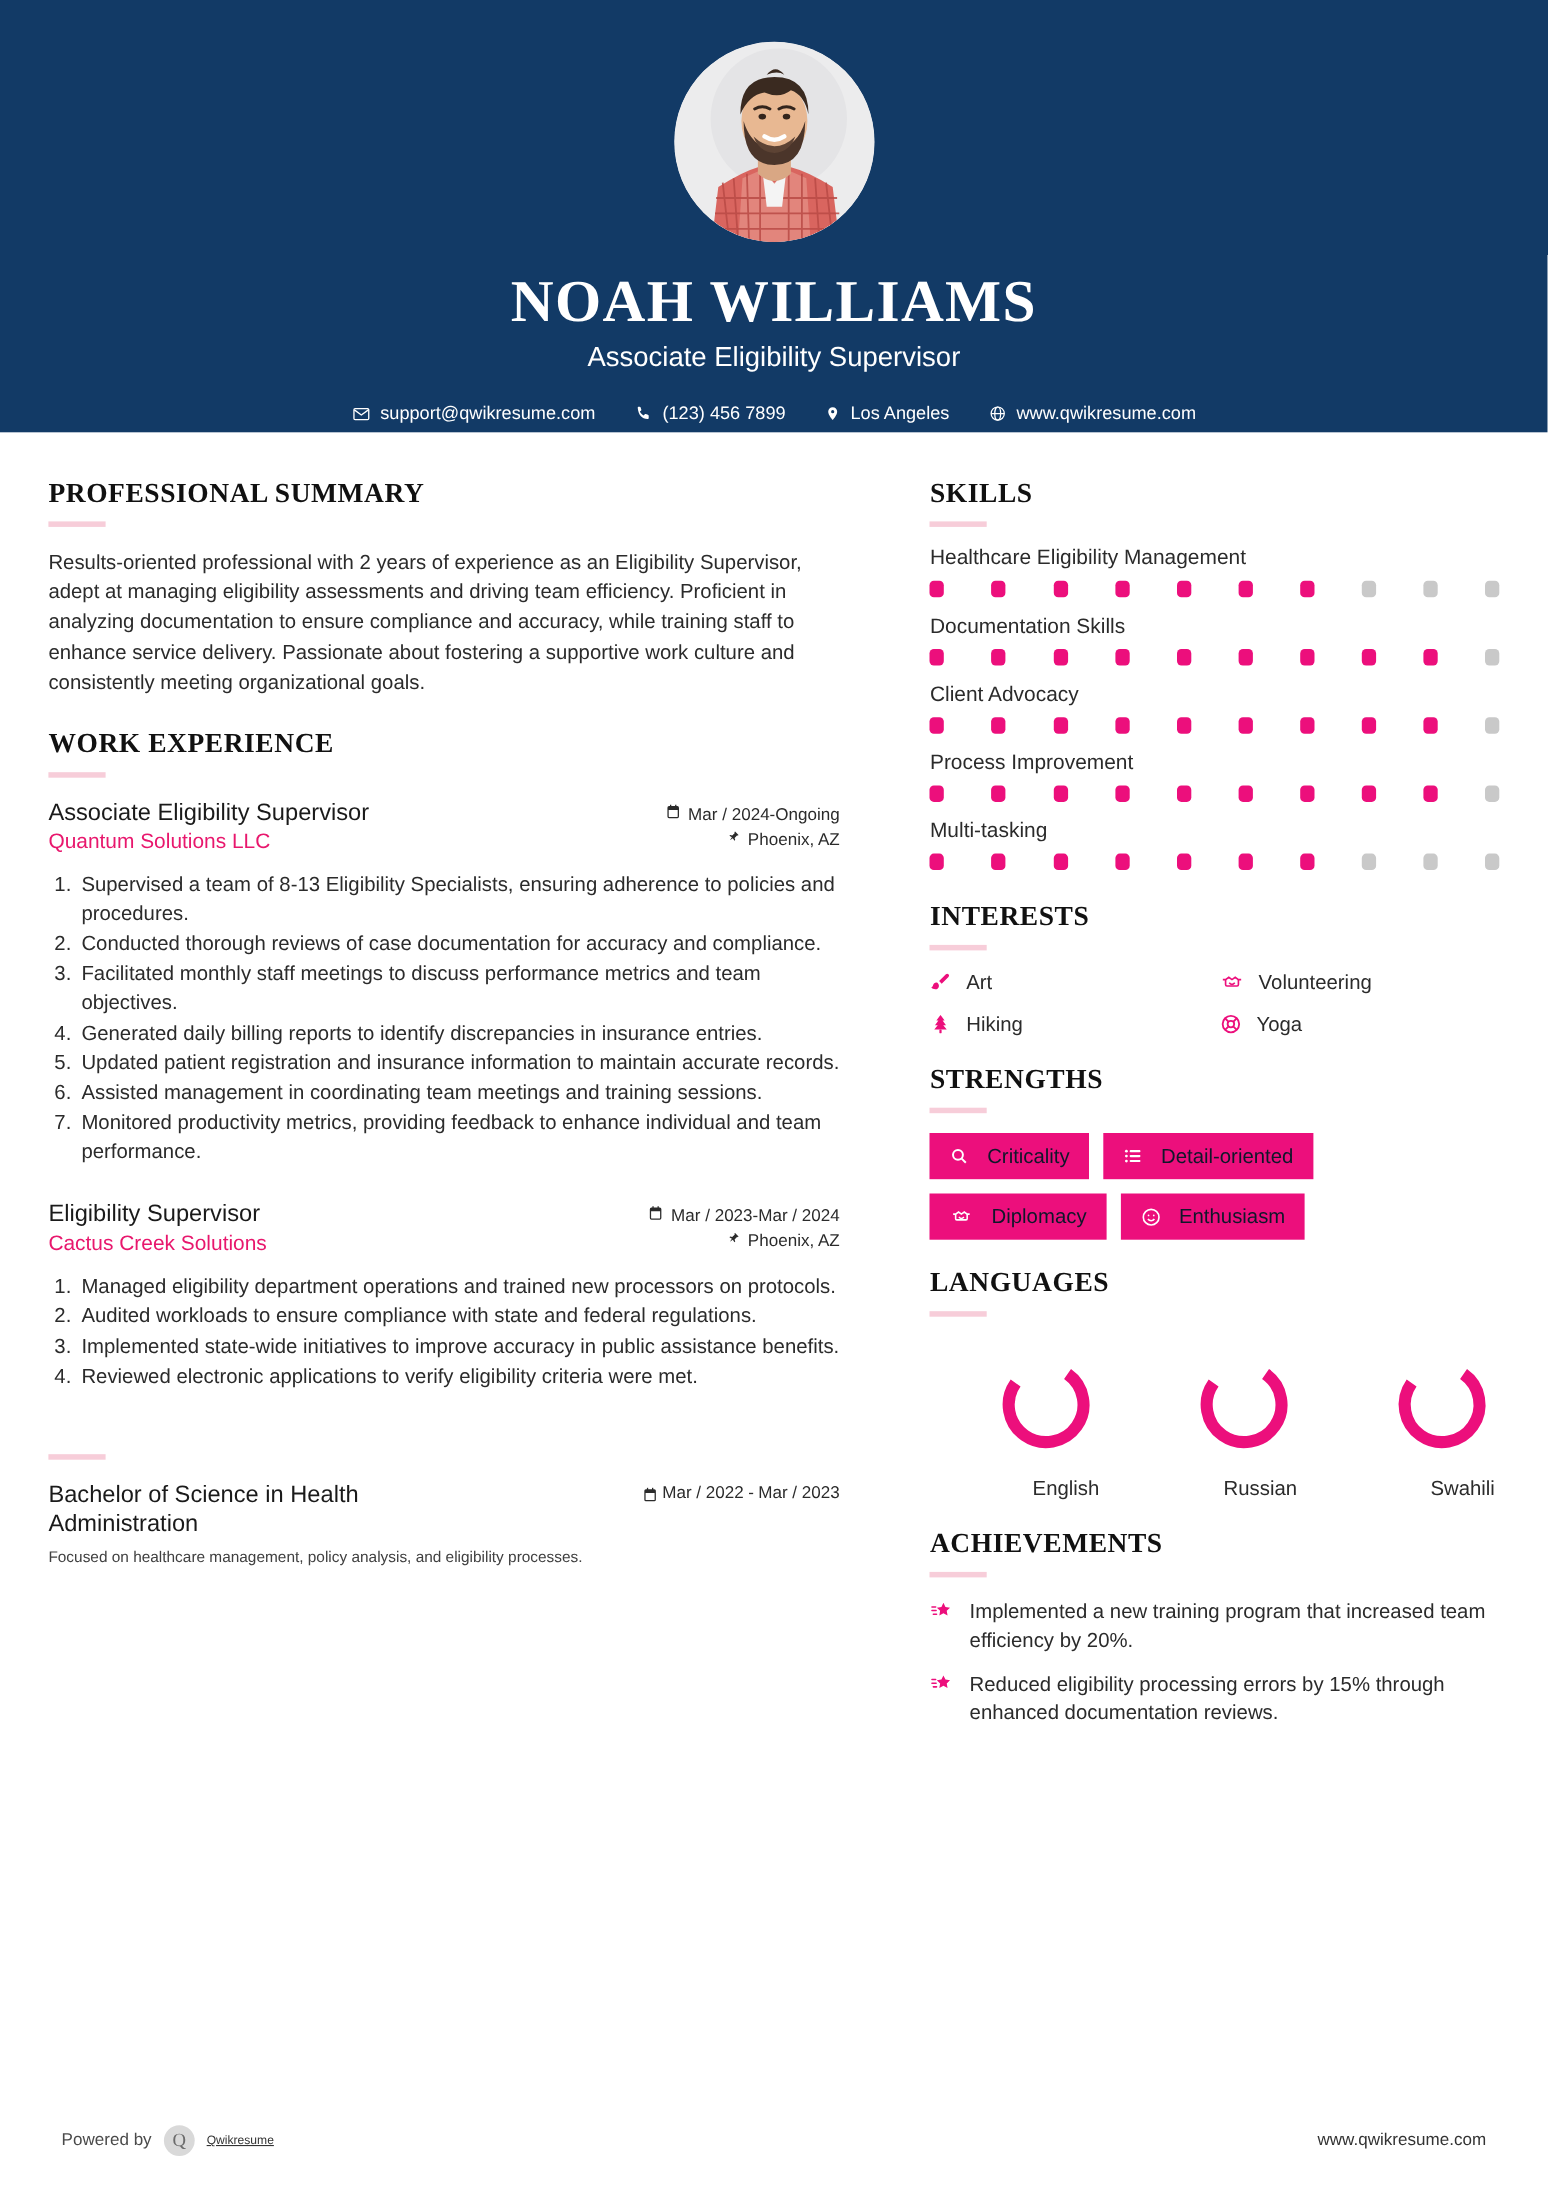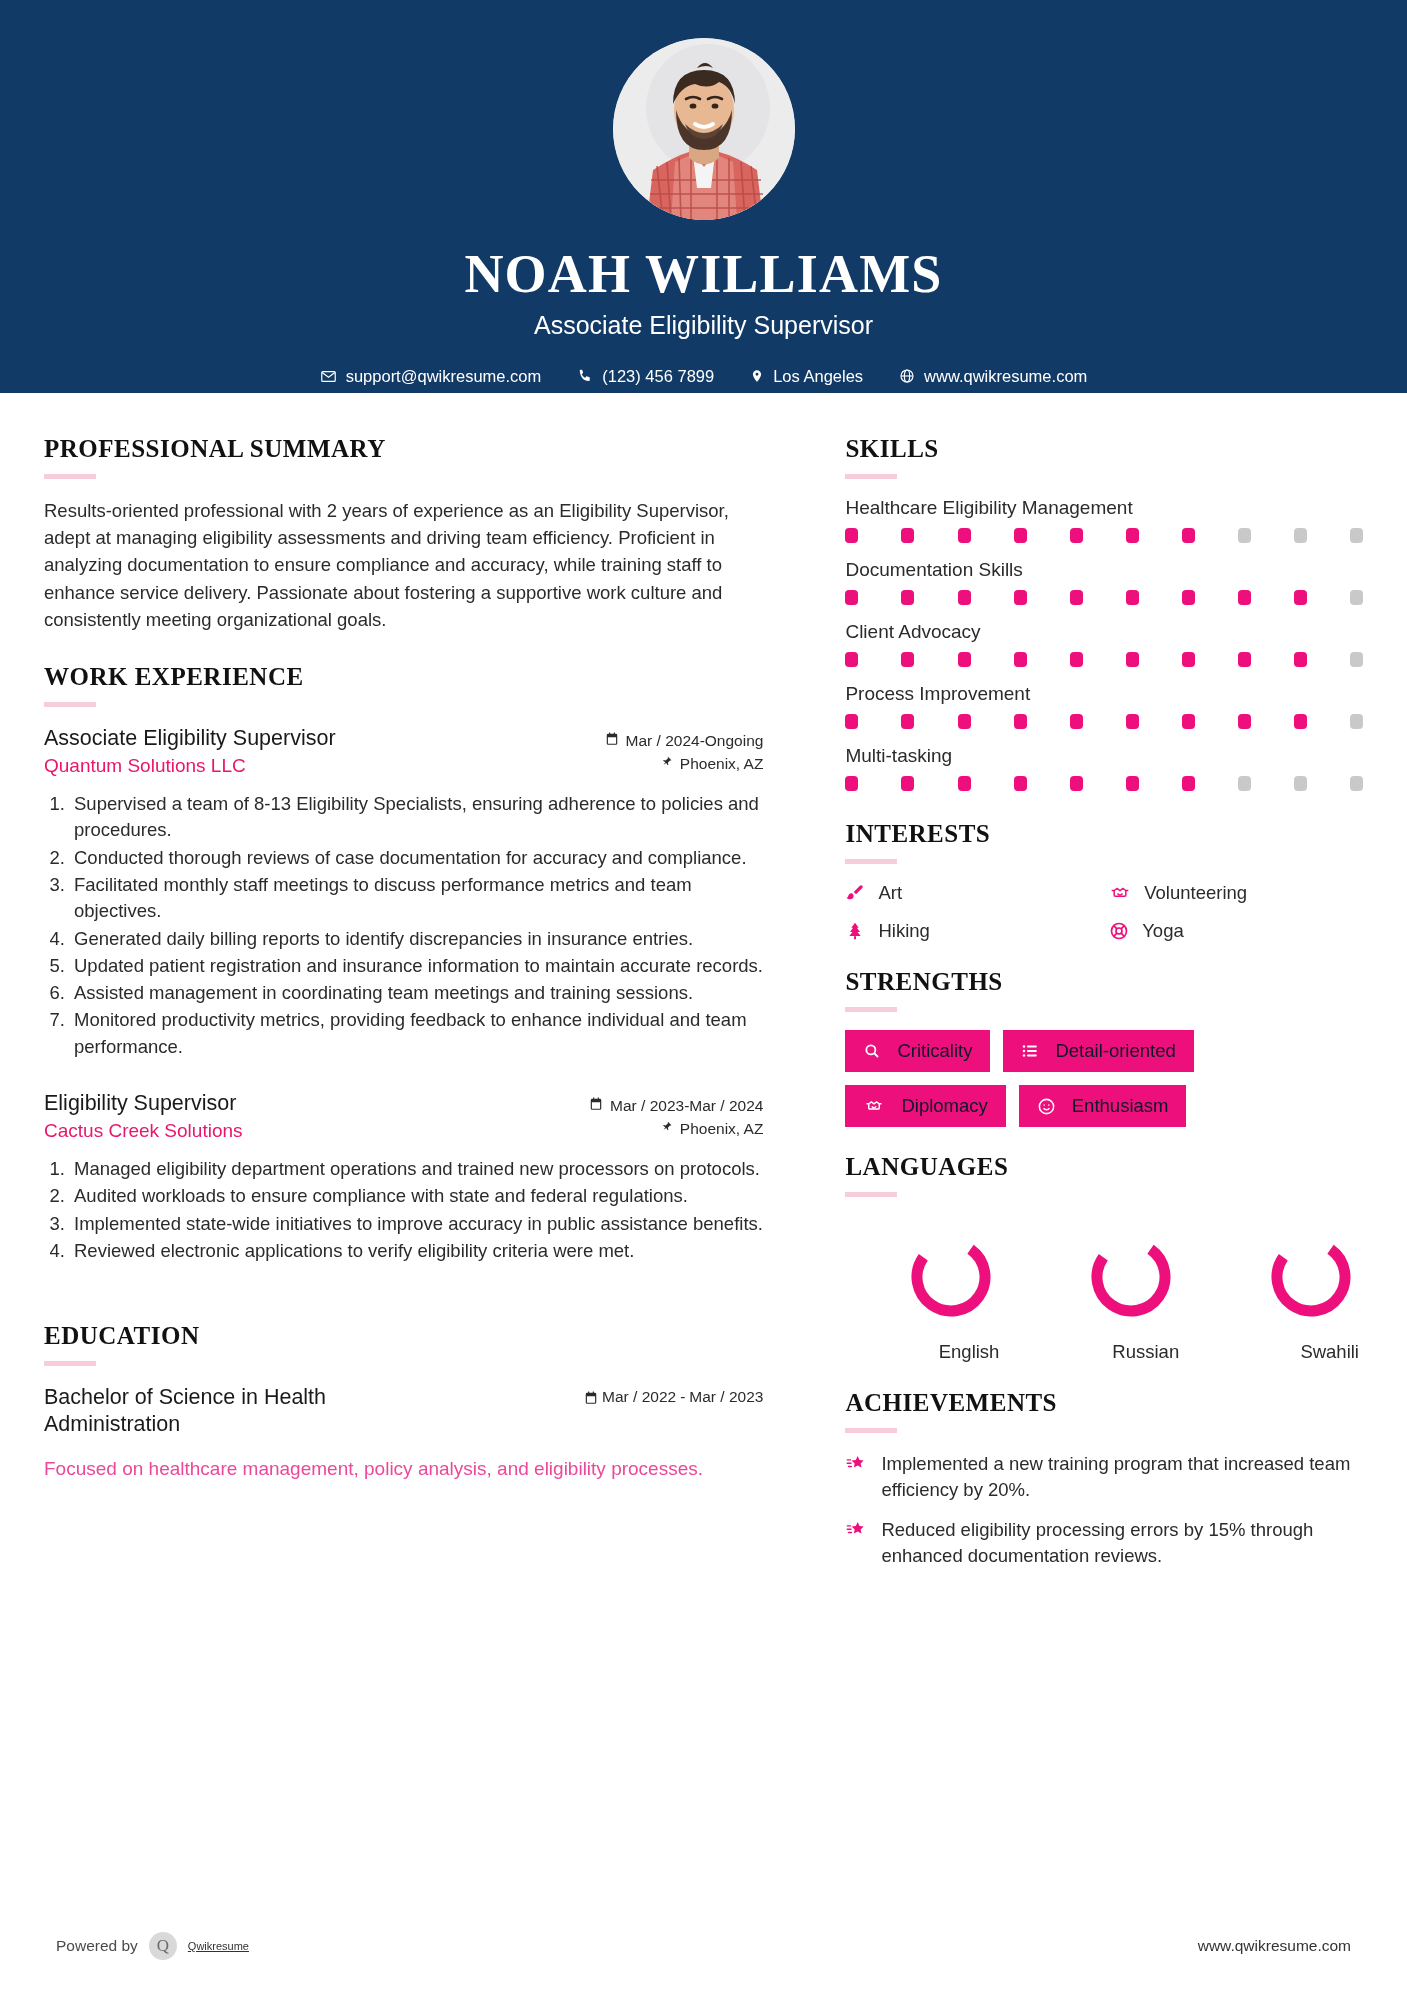--- a/index.html
+++ b/index.html
@@ -116,21 +116,21 @@
   }
   ol.bullets {
     margin: 14px 0 0 0;
     padding-left: 26px;
     font-size: 18.5px;
     line-height: 1.42;
     color: #2b2b2b;
   }
   ol.bullets li { margin-bottom: 1px; padding-left: 4px; }
 
-  .edu-desc { font-size: 19px; line-height: 1.45; color: #ec4899; margin-top: 17px;}
+  .edu-desc { font-size: 14px; line-height: 1.45; color: #404040; margin-top: 6px;}
   .edu-dates {
     display: flex; align-items: flex-start; gap: 4px;
     font-size: 15.5px; color: #2b2b2b;
   }
   .edu-date-block { line-height: 1.2; text-align: center; }
 
   
   .skill-row { margin-bottom: 3px; }
   .skill-name { font-size: 19px; color: #2b2b2b; margin-bottom: 9px;}
   .dots { display: flex; gap: 0px; justify-content: space-between; width: 100%; margin-bottom: 16px;}
@@ -352,21 +352,20 @@
         <ol class="bullets">
           <li>Managed eligibility department operations and trained new processors on protocols.</li>
           <li>Audited workloads to ensure compliance with state and federal regulations.</li>
           <li>Implemented state-wide initiatives to improve accuracy in public assistance benefits.</li>
           <li>Reviewed electronic applications to verify eligibility criteria were met.</li>
         </ol>
       </div>
     </div>
 
     <div style="margin-top:58px">
-      <div class="sec-title">EDUCATION</div>
       <div class="sec-rule"></div>
 
       <div>
         <div class="job-head">
           <div class="job-role" style="max-width:420px">Bachelor of Science in Health Administration</div>
           <div class="job-meta">
             <div class="edu-dates">
               <span style="margin-top:3px">
                 <svg width="14" height="14" viewBox="0 0 24 24" fill="#2b2b2b">
                   <path d="M7 1v2H5.5A2.5 2.5 0 0 0 3 5.5v14A2.5 2.5 0 0 0 5.5 22h13a2.5 2.5 0 0 0 2.5-2.5v-14A2.5 2.5 0 0 0 18.5 3H17V1h-2v2H9V1H7zm-2 8h14v10.5a.5.5 0 0 1-.5.5h-13a.5.5 0 0 1-.5-.5V9z"></path>

